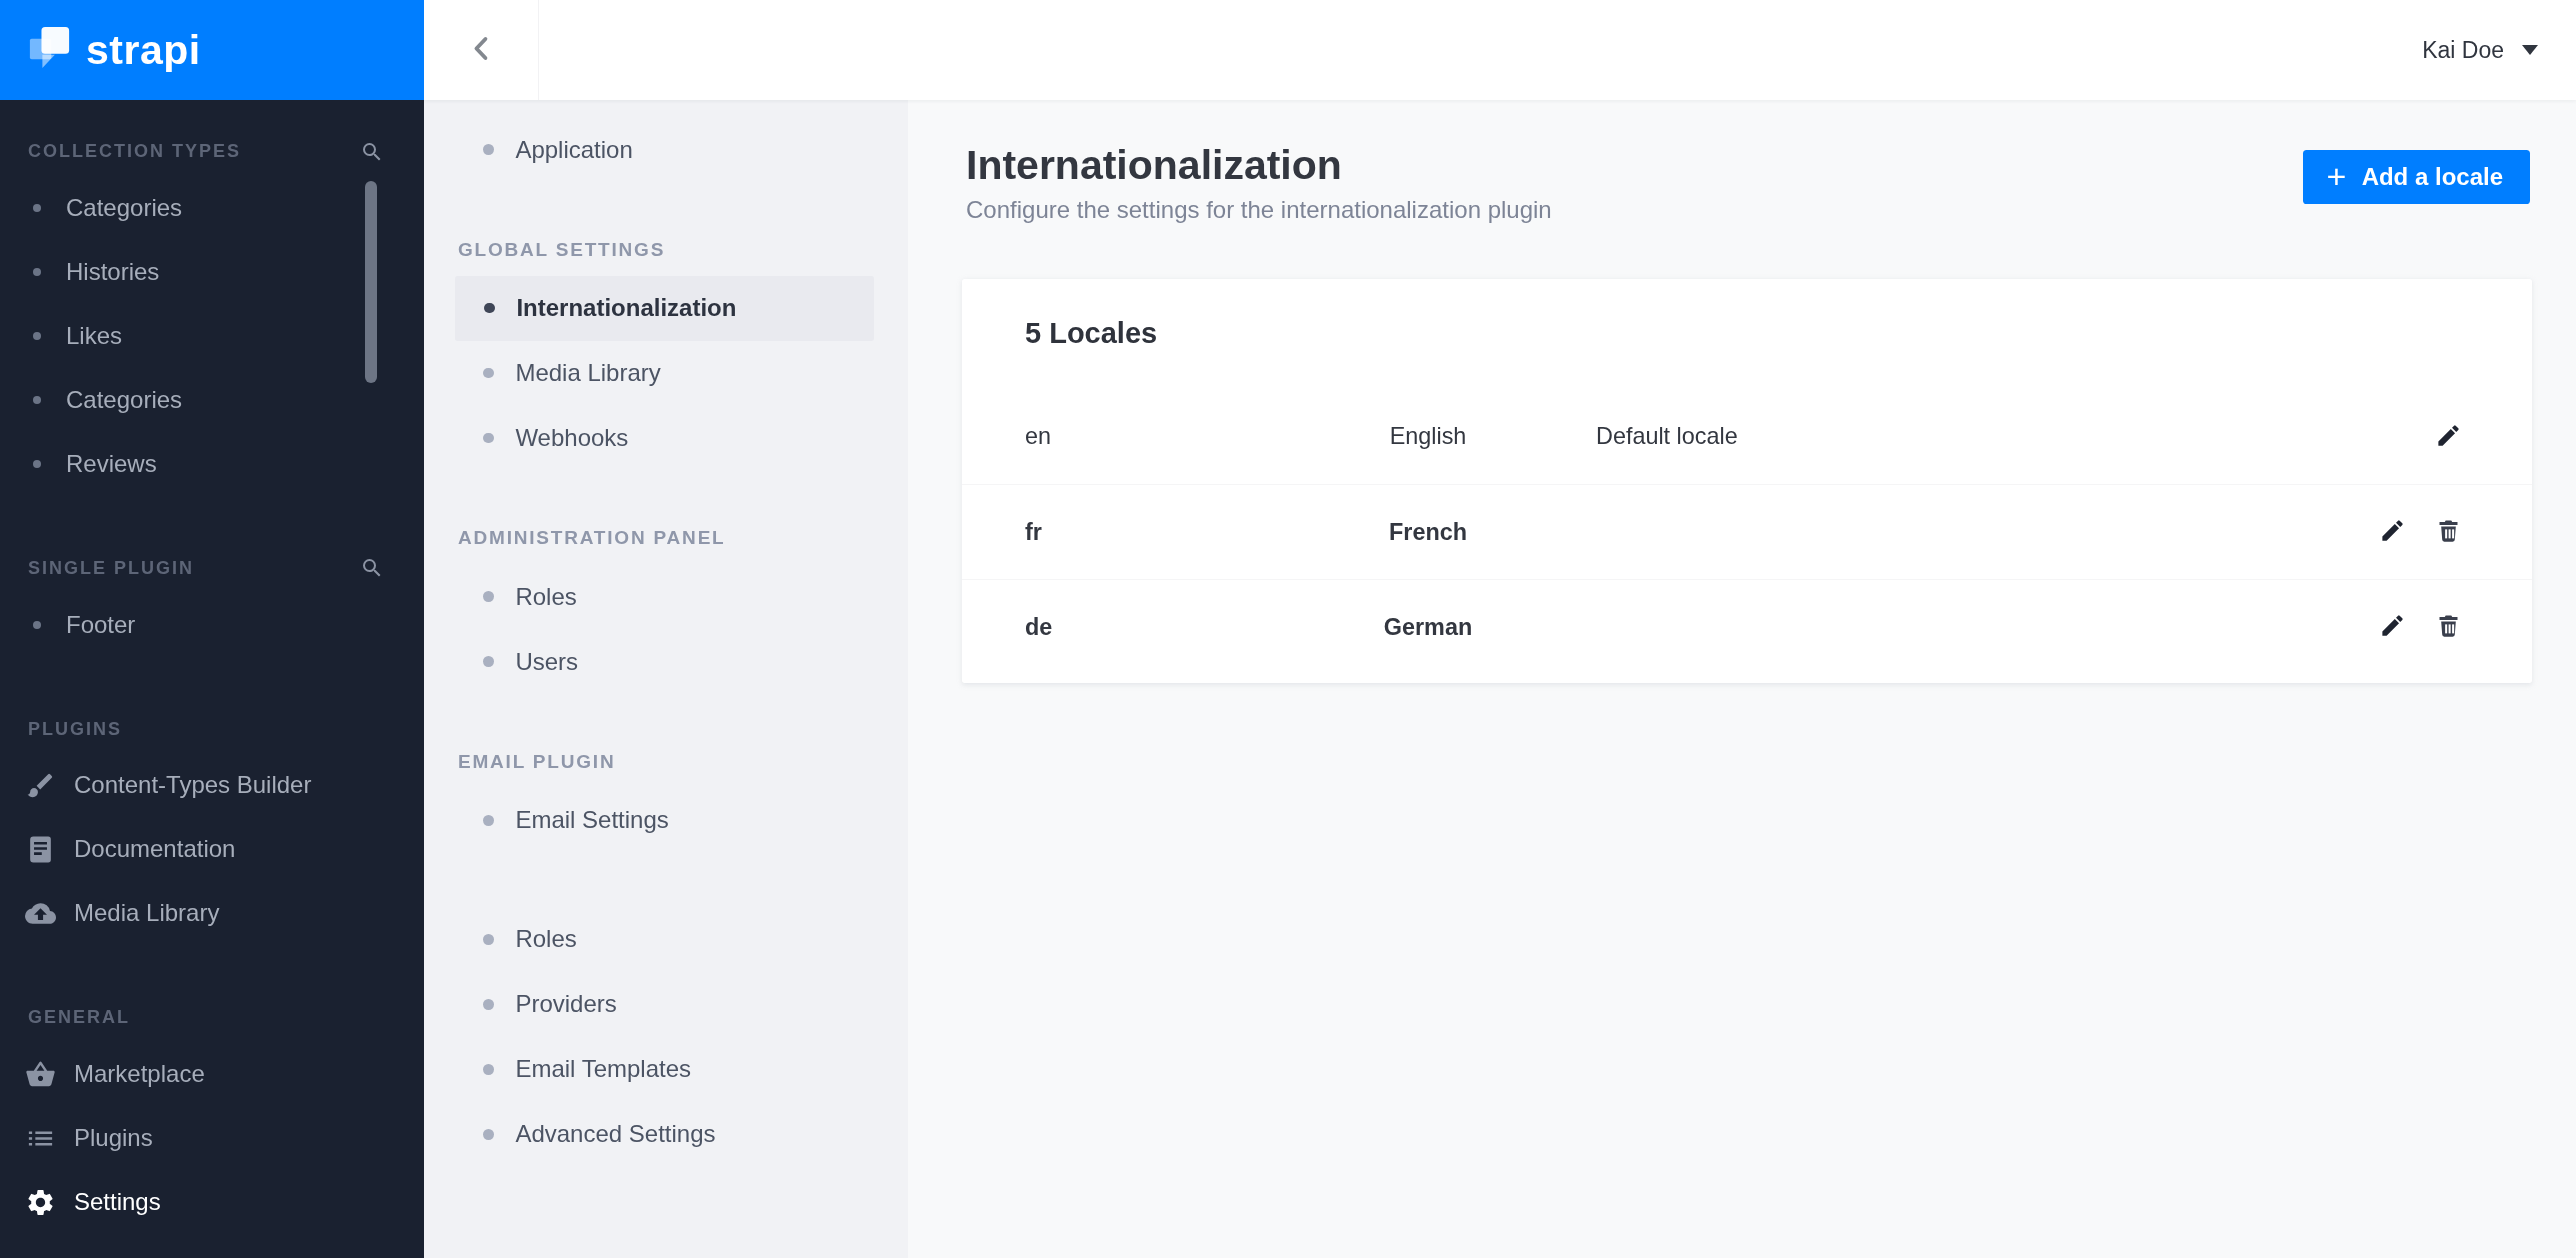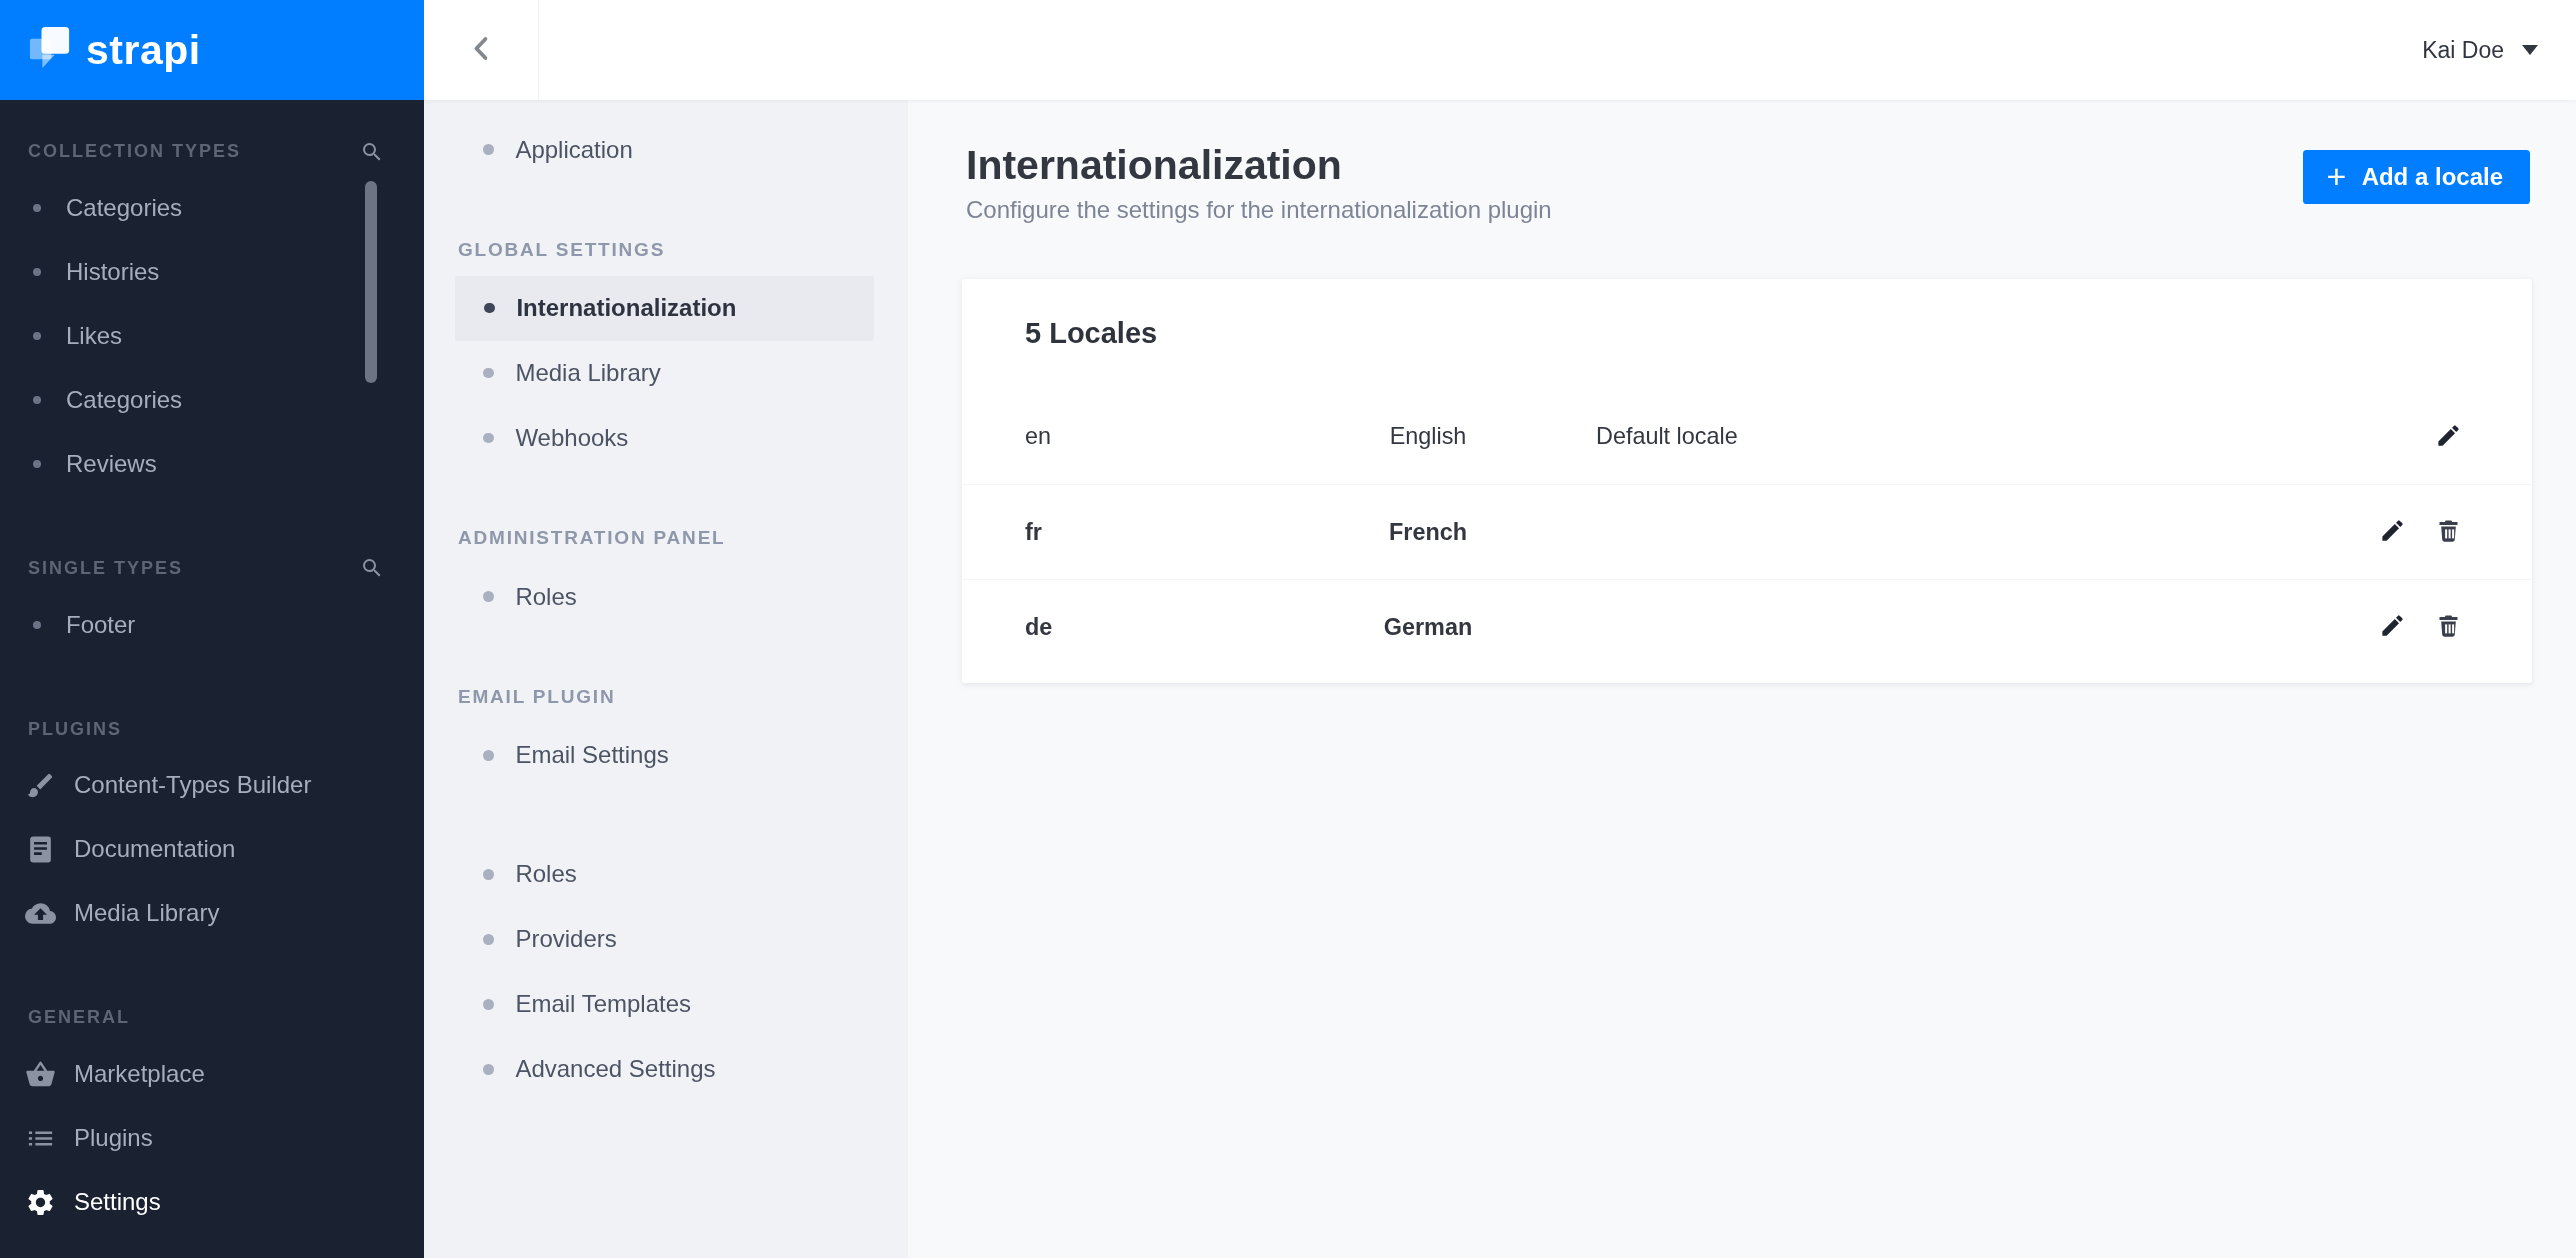--- a/index.html
+++ b/index.html
@@ -109,21 +109,21 @@
           <span>Categories</span>
         </div>
         <div class="side-item">
           <span class="bullet"></span>
           <span>Reviews</span>
         </div>
       </div>
 
       <div class="side-section">
         <div class="side-header">
-          <span class="side-header-label">SINGLE TYPES</span>
+          <span class="side-header-label">SINGLE PLUGIN</span>
           <span class="side-search">
             <svg viewBox="0 0 24 24" fill="currentColor">
                 <path d="M15.5 14h-.79l-.28-.27A6.47 6.47 0 0 0 16 9.5 6.5 6.5 0 1 0 9.5 16c1.61 0 3.09-.59 4.23-1.57l.27.28v.79l5 4.99L20.49 19l-4.99-5zm-6 0C7.01 14 5 11.99 5 9.5S7.01 5 9.5 5 14 7.01 14 9.5 11.99 14 9.5 14z"></path>
               </svg>
           </span>
         </div>
         <div class="side-item">
           <span class="bullet"></span>
           <span>Footer</span>
         </div>
@@ -231,20 +231,24 @@
     </div>
 
     <div class="sub-section">
       <div class="sub-header">
         <span class="sub-header-label">ADMINISTRATION PANEL</span>
       </div>
       <div class="sub-item">
         <span class="sbullet"></span>
         <span>Roles</span>
       </div>
+      <div class="sub-item">
+        <span class="sbullet"></span>
+        <span>Users</span>
+      </div>
     </div>
 
     <div class="sub-section">
       <div class="sub-header">
         <span class="sub-header-label">EMAIL PLUGIN</span>
       </div>
       <div class="sub-item">
         <span class="sbullet"></span>
         <span>Email Settings</span>
       </div>

